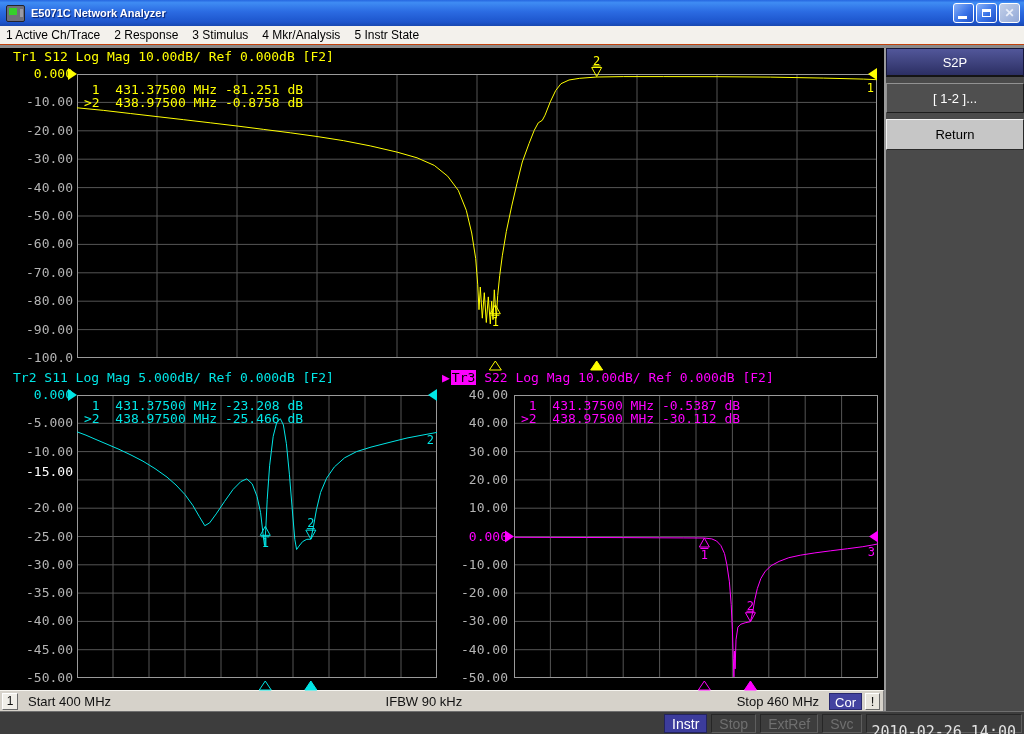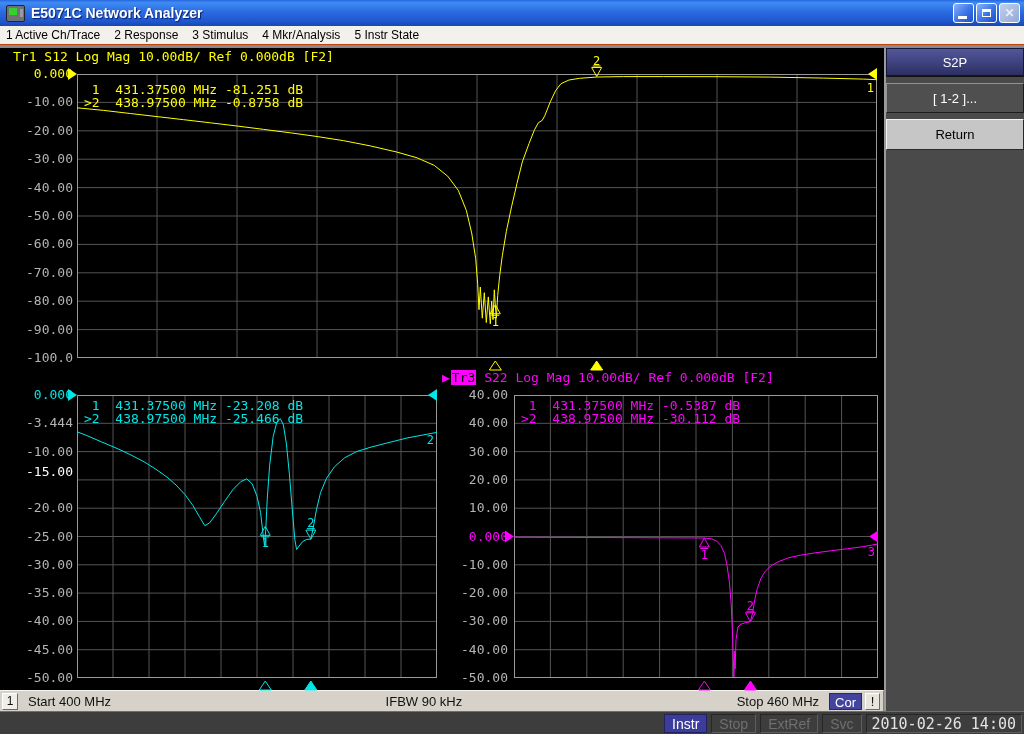--- a/index.html
+++ b/index.html
@@ -4,21 +4,21 @@
 <style>
   html,body{margin:0;padding:0;background:#222;}
   .window{width:1024px;height:734px;position:relative;background:#3d3d3d;font-family:"Liberation Sans",sans-serif;overflow:hidden;}
   
   .titlebar{position:absolute;left:0;top:0;width:100%;height:26px;
     background:linear-gradient(180deg,#2666e0 0%,#3f8cf3 10%,#2b6be2 45%,#1d55cc 85%,#1847b0 100%);
     display:flex;align-items:center;box-sizing:border-box;}
   .app-icon{width:17px;height:15px;margin:0 6px 0 6px;background:#70707a;border:1px solid #23232b;border-radius:2px;position:relative;flex:none;}
   .app-icon::after{content:"";position:absolute;left:2px;top:2px;width:8px;height:7px;background:#35d02a;}
   .app-icon::before{content:"";position:absolute;right:1px;top:3px;width:3px;height:8px;background:#9a9aa4;}
-  .title-text{color:#fff;font-weight:bold;font-size:14px;text-shadow:1px 1px 1px rgba(0,20,90,.85);}
+  .title-text{color:#fff;font-weight:bold;font-size:11px;text-shadow:1px 1px 1px rgba(0,20,90,.85);}
   .winbtns{margin-left:auto;display:flex;gap:2px;padding-right:4px;}
   .wbtn{width:21px;height:20px;border:1px solid #fff;border-radius:3px;position:relative;box-sizing:border-box;}
   .wbtn.blue{background:linear-gradient(135deg,#8ab2f8 0%,#3a74e8 55%,#1e50c8 100%);}
   .wbtn.pale{background:linear-gradient(135deg,#c2cfe8 0%,#93a9d8 100%);}
   .g-min{position:absolute;left:4px;bottom:3px;width:9px;height:3px;background:#fff;}
   .g-rest{position:absolute;left:5px;top:5px;width:9px;height:8px;border:1px solid #fff;border-top-width:3px;box-sizing:border-box;}
   .g-close::after{content:"\2715";position:absolute;left:0;top:0;width:100%;height:100%;color:#e9eef9;font-size:12px;font-weight:bold;display:flex;align-items:center;justify-content:center;}
   
   .menubar{position:absolute;top:26px;left:0;width:100%;height:19px;background:#f3f1ec;border-bottom:1px solid #c2410c;display:flex;align-items:center;font-size:12px;color:#000;padding-left:6px;box-sizing:border-box;}
   .menu-item{margin-right:14px;white-space:nowrap;}
@@ -35,21 +35,21 @@
   .skey.light{height:31px;background:#c6c6c6;color:#000;border:1px solid;border-color:#f2f2f2 #2a2a2a #2a2a2a #f2f2f2;}
   
   .ch-box{width:16px;height:17px;margin-left:2px;background:#f0eee8;border:1px solid;border-color:#fff #6a6a6a #6a6a6a #fff;display:flex;align-items:center;justify-content:center;font-size:12px;box-sizing:border-box;flex:none;}
   .sb-start{margin-left:10px;}
   .spacer{flex:1;}
   .sb-cor{background:#4343a0;color:#fff;padding:0 5px;height:17px;line-height:17px;margin-left:10px;border:1px solid #28286e;box-sizing:border-box;}
   .sb-excl{width:15px;height:17px;background:#e8e5de;border:1px solid;border-color:#fff #6a6a6a #6a6a6a #fff;text-align:center;line-height:15px;margin:0 3px;box-sizing:border-box;}
   
   .ibadge{font-size:14px;color:#6f6f6f;border:1px solid;border-color:#262626 #5e5e5e #5e5e5e #262626;padding:0 7px;height:19px;line-height:18px;box-sizing:border-box;}
   .ibadge.active{background:#3c3c9c;color:#fff;border-color:#23235c;}
-  .idate{font-size:15px;color:#e2e2e2;font-family:"DejaVu Sans Mono",monospace;border:1px solid;border-color:#262626 #5e5e5e #5e5e5e #262626;padding:0 5px;height:19px;line-height:18px;box-sizing:border-box;}
+  .idate{font-size:15px;color:#e2e2e2;font-family:"DejaVu Sans Mono",monospace;border:1px solid;border-color:#262626 #5e5e5e #5e5e5e #262626;padding:8px 5px;height:19px;line-height:18px;box-sizing:border-box;}
   
   .trhdr{position:absolute;font:13px "DejaVu Sans Mono",monospace;white-space:pre;z-index:5;}
   .trhdr .inv{padding:0 1px;}
   .trhdr .arr{margin-right:1px;}
   .ytick{position:absolute;width:56px;text-align:right;font:13px "DejaVu Sans Mono",monospace;z-index:4;}
   .readout{position:absolute;font:13px "DejaVu Sans Mono",monospace;white-space:pre;z-index:6;}
   svg.plot{position:absolute;overflow:visible;z-index:2;}
 </style>
 </head>
 <body>
@@ -120,22 +120,23 @@
           <text x="418.33333333333337" y="251.75284000000002" text-anchor="middle" fill="#ffff00" font-size="12" font-family="DejaVu Sans Mono, monospace">1</text>
           <polygon points="418.33333333333337,287 412.33333333333337,296 424.33333333333337,296" fill="#000" stroke="#ffff00"></polygon>
           <polygon points="519.666666666667,2.487272 514.666666666667,-6.512728 524.666666666667,-6.512728" fill="none" stroke="#ffff00"></polygon>
           <line x1="515.666666666667" y1="-8.012728" x2="523.666666666667" y2="-8.012728" stroke="#ffff00"></line>
           <text x="519.666666666667" y="-9.512728" text-anchor="middle" fill="#ffff00" font-size="12" font-family="DejaVu Sans Mono, monospace">2</text>
           <polygon points="519.666666666667,287 513.666666666667,296 525.666666666667,296" fill="#ffff00" stroke="#ffff00"></polygon>
           <text x="797" y="17.68" text-anchor="end" fill="#ffff00" font-size="12" font-family="DejaVu Sans Mono, monospace">1</text>
         </svg>
         <div class="readout" style="left: 84px; top: 34px; color: rgb(255, 255, 0);"> 1  431.37500 MHz -81.251 dB</div>
         <div class="readout" style="left: 84px; top: 47px; color: rgb(255, 255, 0);">&gt;2  438.97500 MHz -0.8758 dB</div>
+        <div class="trhdr" style="left: 13px; top: 322px; color: rgb(0, 230, 230);">Tr2 S11 Log Mag 5.000dB/ Ref 0.000dB [F2]</div>
         <div class="ytick" style="left: 17px; top: 339px; color: rgb(0, 230, 230);">0.000</div>
-        <div class="ytick" style="left: 17px; top: 367.3px; color: rgb(180, 180, 180);">-3.444</div>
+        <div class="ytick" style="left: 17px; top: 367.3px; color: rgb(180, 180, 180);">-5.000</div>
         <div class="ytick" style="left: 17px; top: 395.6px; color: rgb(180, 180, 180);">-10.00</div>
         <div class="ytick" style="left: 17px; top: 416px; color: #ffffff;">-15.00</div>
         <div class="ytick" style="left: 17px; top: 452.2px; color: rgb(180, 180, 180);">-20.00</div>
         <div class="ytick" style="left: 17px; top: 480.5px; color: rgb(180, 180, 180);">-25.00</div>
         <div class="ytick" style="left: 17px; top: 508.8px; color: rgb(180, 180, 180);">-30.00</div>
         <div class="ytick" style="left: 17px; top: 537.1px; color: rgb(180, 180, 180);">-35.00</div>
         <div class="ytick" style="left: 17px; top: 565.4px; color: rgb(180, 180, 180);">-40.00</div>
         <div class="ytick" style="left: 17px; top: 593.7px; color: rgb(180, 180, 180);">-45.00</div>
         <div class="ytick" style="left: 17px; top: 622px; color: rgb(180, 180, 180);">-50.00</div>
         <svg width="360" height="283" class="plot" style="left: 77px; top: 347px;">

